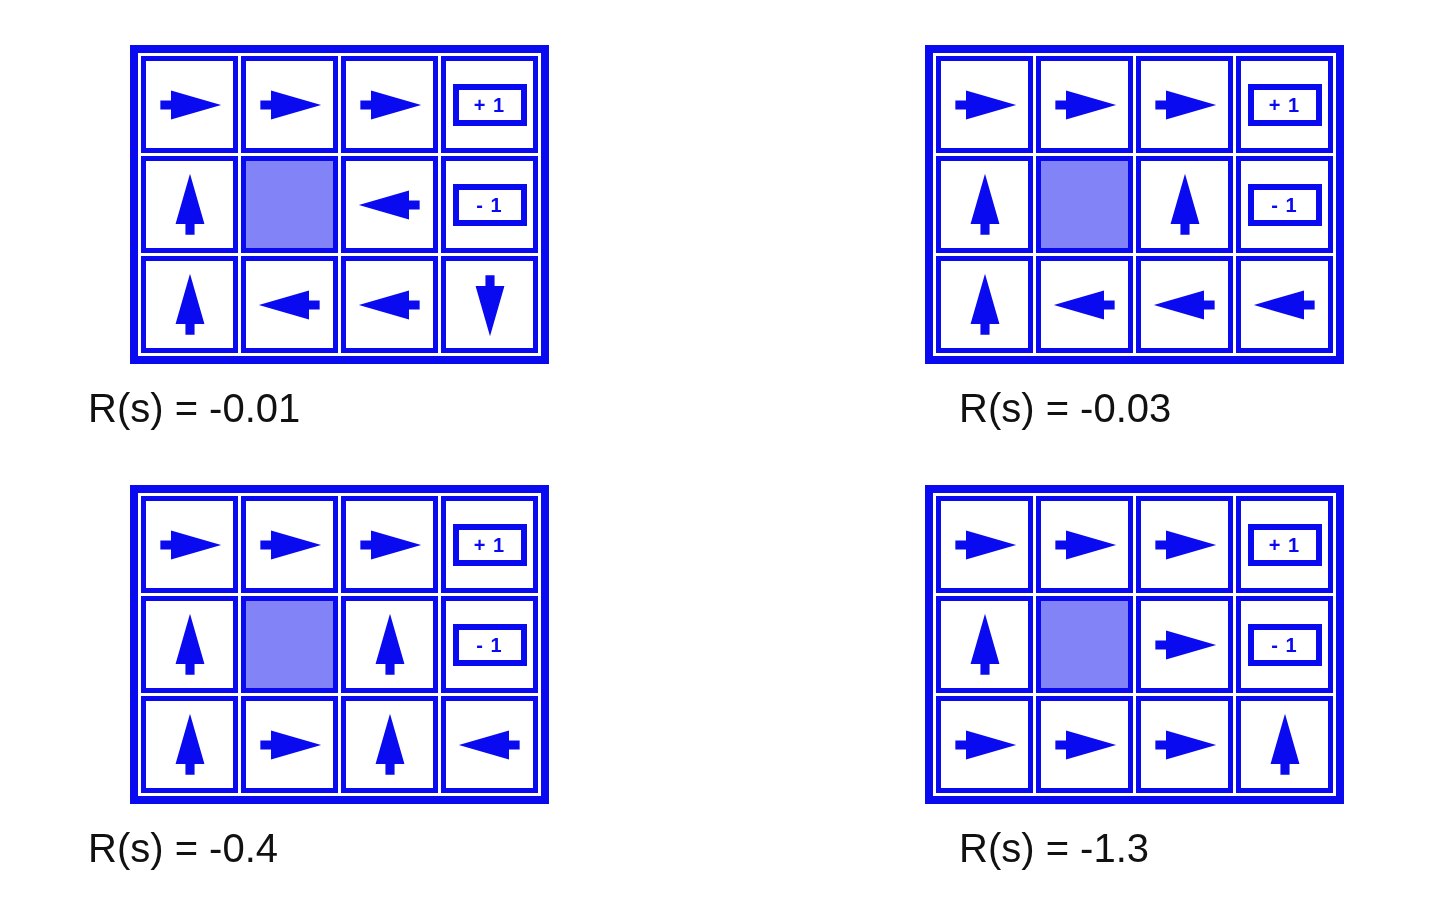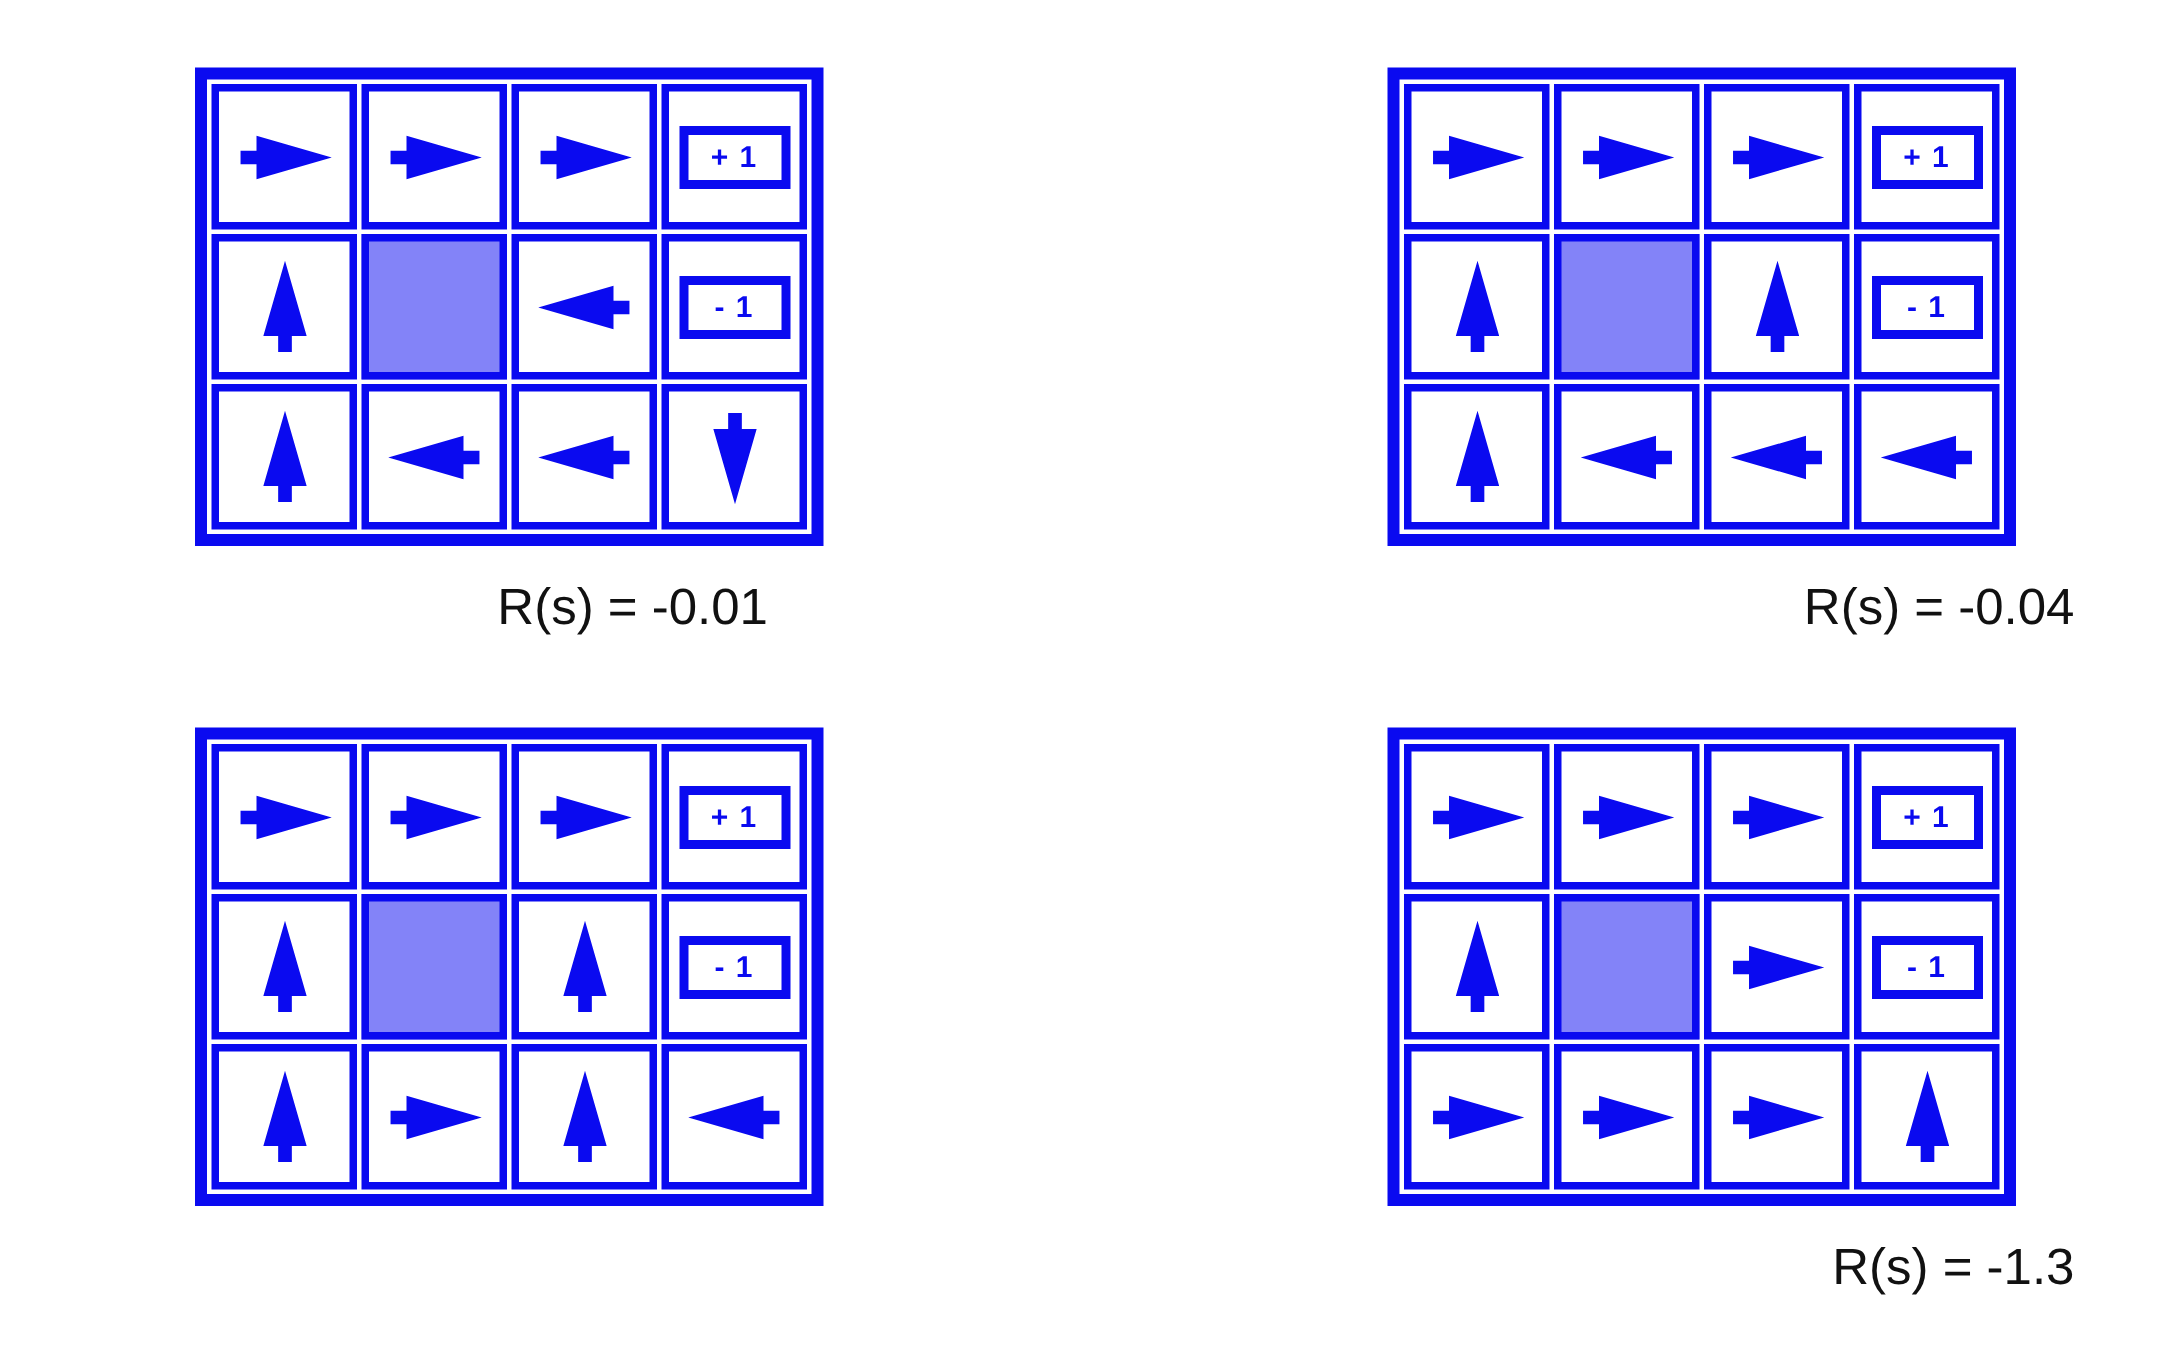--- a/index.html
+++ b/index.html
@@ -63,22 +63,22 @@
     letter-spacing: 1px;
     display: flex;
     align-items: center;
     justify-content: center;
     background: #ffffff;
     line-height: 1;
   }
 
   .grid-label {
     margin-top: 22px;
-    text-align: right;
-    font-size: 34px;
+    text-align: left;
+    font-size: 40px;
     color: var(--label-color);
     width: 424px;
   }
   .quad-1 .grid-label, .quad-3 .grid-label { transform: translateX(-42px); }
   .quad-2 .grid-label, .quad-4 .grid-label { transform: translateX(34px); }
 </style>
 </head>
 <body>
 
 <div class="quad quad-1">
@@ -187,21 +187,21 @@
         <svg viewBox="0 0 100 100" class="arrow dir-left">
           <polygon points="11,44 25,44 25,31 91,50 25,69 25,56 11,56"></polygon>
         </svg>
       </div>
       <div class="cell">
         <svg viewBox="0 0 100 100" class="arrow dir-left">
           <polygon points="11,44 25,44 25,31 91,50 25,69 25,56 11,56"></polygon>
         </svg>
       </div>
     </div>
-  <div class="grid-label">R(s) = -0.04</div>
+  <div class="grid-label">R(s) = -0.03</div>
 </div>
 
 <div class="quad quad-3">
   <div class="grid">
       <div class="cell">
         <svg viewBox="0 0 100 100" class="arrow dir-right">
           <polygon points="11,44 25,44 25,31 91,50 25,69 25,56 11,56"></polygon>
         </svg>
       </div>
       <div class="cell">
@@ -245,20 +245,21 @@
         <svg viewBox="0 0 100 100" class="arrow dir-up">
           <polygon points="11,44 25,44 25,31 91,50 25,69 25,56 11,56"></polygon>
         </svg>
       </div>
       <div class="cell">
         <svg viewBox="0 0 100 100" class="arrow dir-left">
           <polygon points="11,44 25,44 25,31 91,50 25,69 25,56 11,56"></polygon>
         </svg>
       </div>
     </div>
+  <div class="grid-label">R(s) = -0.4</div>
 </div>
 
 <div class="quad quad-4">
   <div class="grid">
       <div class="cell">
         <svg viewBox="0 0 100 100" class="arrow dir-right">
           <polygon points="11,44 25,44 25,31 91,50 25,69 25,56 11,56"></polygon>
         </svg>
       </div>
       <div class="cell">

